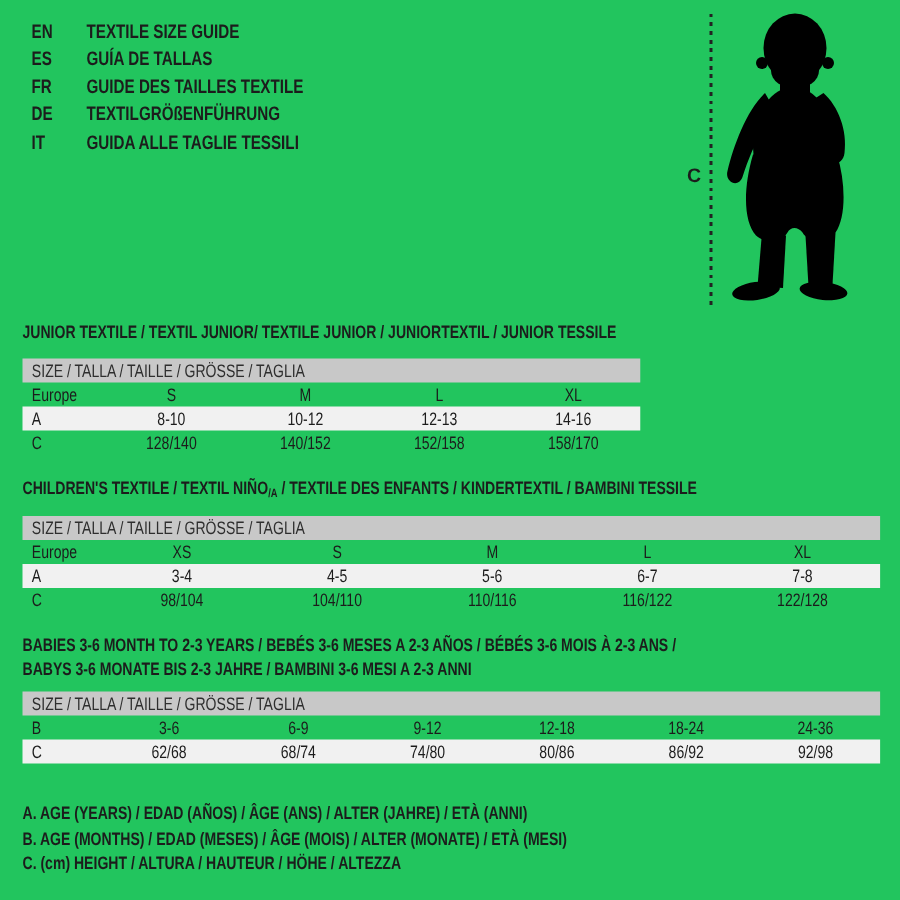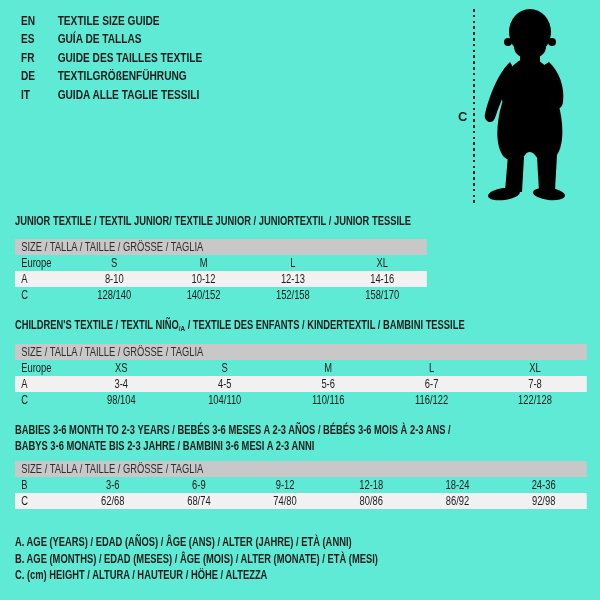--- a/index.html
+++ b/index.html
@@ -1,16 +1,16 @@
 <!DOCTYPE html>
 <html><head>
 <meta charset="utf-8">
 <style>
   html,body{margin:0;padding:0;background:#ffffff;}
-  .canvas{position:relative;width:600px;height:600px;background:#5eead4;overflow:hidden;
+  .canvas{position:relative;width:600px;height:600px;background:#22c55e;overflow:hidden;
           font-family:"Liberation Sans",sans-serif;color:#1c1c1c;}
   .cond{transform:scaleX(0.78);transform-origin:0 0;white-space:nowrap;}
 
   
   .langs{position:absolute;left:21px;top:12px;font-size:13px;font-weight:bold;line-height:18.4px;}
   .lang-row{display:flex;}
   .lang-code{width:47px;flex:0 0 47px;}
 
   
   .dotline{position:absolute;left:473px;top:9px;width:2px;height:197px;

